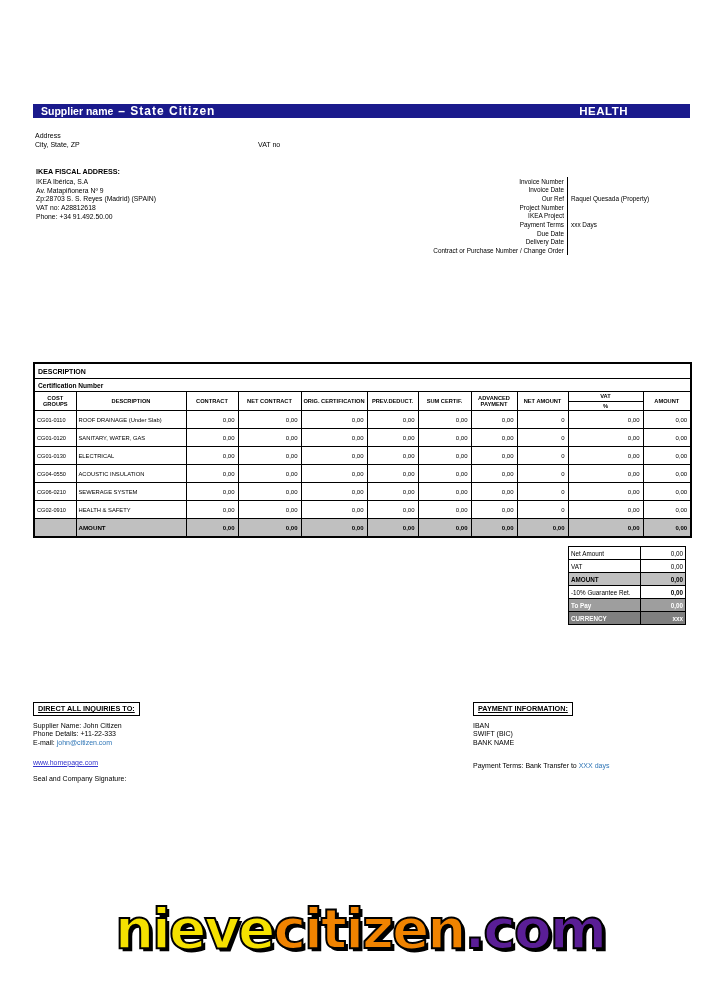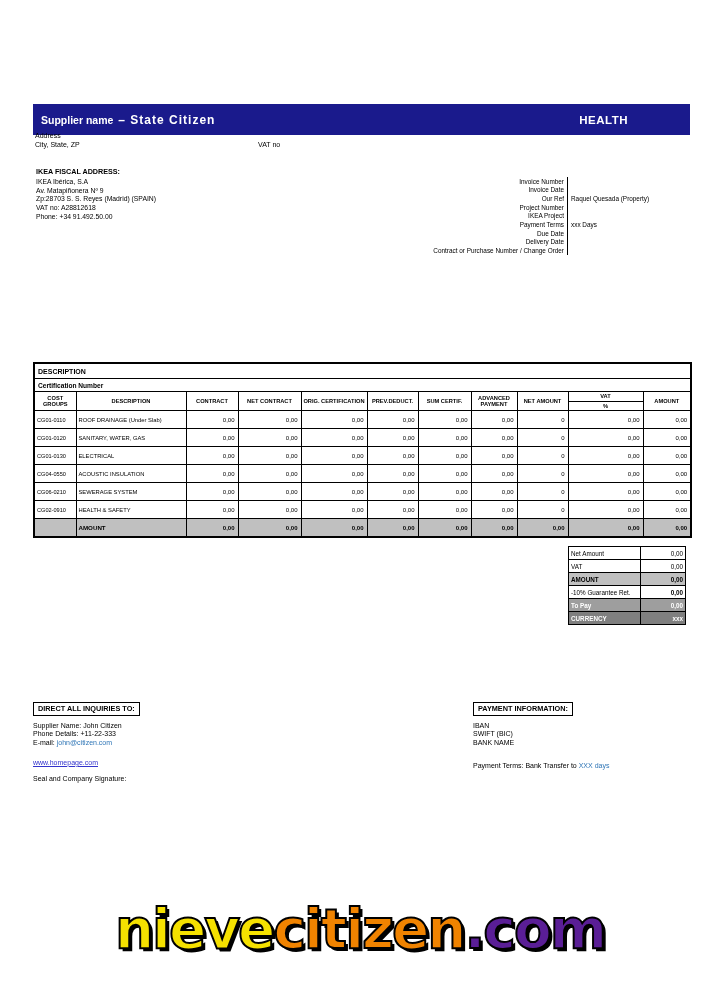--- a/index.html
+++ b/index.html
@@ -8,21 +8,21 @@
   .abs{position:absolute;}
 
   
   .logo{left:40px;top:28px;width:128px;height:45px;background:#0051ba;
         display:flex;align-items:center;justify-content:center;}
   .logo-ellipse{width:118px;height:36px;background:#ffd600;border-radius:50%;
         display:flex;align-items:center;justify-content:center;}
   .logo-text{color:#0051ba;font-weight:bold;font-style:italic;font-size:23px;letter-spacing:1px;}
 
   
-  .navy-bar{left:33px;top:104px;width:657px;height:31px;background:#1a1a8c;color:#fff;
+  .navy-bar{left:33px;top:104px;width:657px;height:14px;background:#1a1a8c;color:#fff;
         display:flex;align-items:center;padding:0;box-sizing:border-box;}
   .supplier-label{font-weight:bold;font-size:10.5px;margin-left:8px;}
   .supplier-name{font-weight:bold;font-size:12px;letter-spacing:1px;margin-left:5px;}
   .invoice-title{font-weight:bold;font-size:11.5px;letter-spacing:0.5px;margin-left:auto;margin-right:62px;}
 
   .tiny{font-size:7px;line-height:9px;}
   .addr-title{font-weight:bold;font-size:7.2px;margin-bottom:2px;}
   .addr-lines div{font-size:6.8px;line-height:8.7px;}
 
   
@@ -51,21 +51,21 @@
   table.sum{border-collapse:collapse;table-layout:fixed;width:117px;border:1.5px solid #000;}
   table.sum td{border:1px solid #000;height:12px;font-size:6.3px;padding:0 2px;white-space:nowrap;overflow:hidden;}
   table.sum td.val{text-align:right;}
   tr.sum-amount td{background:#c0c0c0;font-weight:bold;}
   tr.sum-guar td.val{font-weight:bold;}
   tr.sum-topay td{background:#9e9e9e;color:#fff;font-weight:bold;}
   tr.sum-curr td{background:#7f7f7f;color:#fff;font-weight:bold;}
 
   
   .boxed-title{display:inline-block;border:1px solid #000;font-weight:bold;font-size:7.3px;
-        padding:1.5px 4px;}
+        padding:1.5px 4px;text-decoration:underline;}
   .inq{left:33px;top:697px;width:220px;}
   .pay{left:473px;top:697px;width:220px;}
   .sec-lines{margin-top:6px;}
   .sec-lines div{font-size:7px;line-height:8.8px;}
   .link{color:#2e75b6;text-decoration:none;}
   .homepage{color:#3333cc;text-decoration:underline;font-size:7px;display:inline-block;margin-top:11px;}
   .seal{font-size:7px;margin-top:6px;}
   .terms-line{left:473px;top:762px;font-size:7px;}
   .terms-days{color:#2e75b6;}
 

